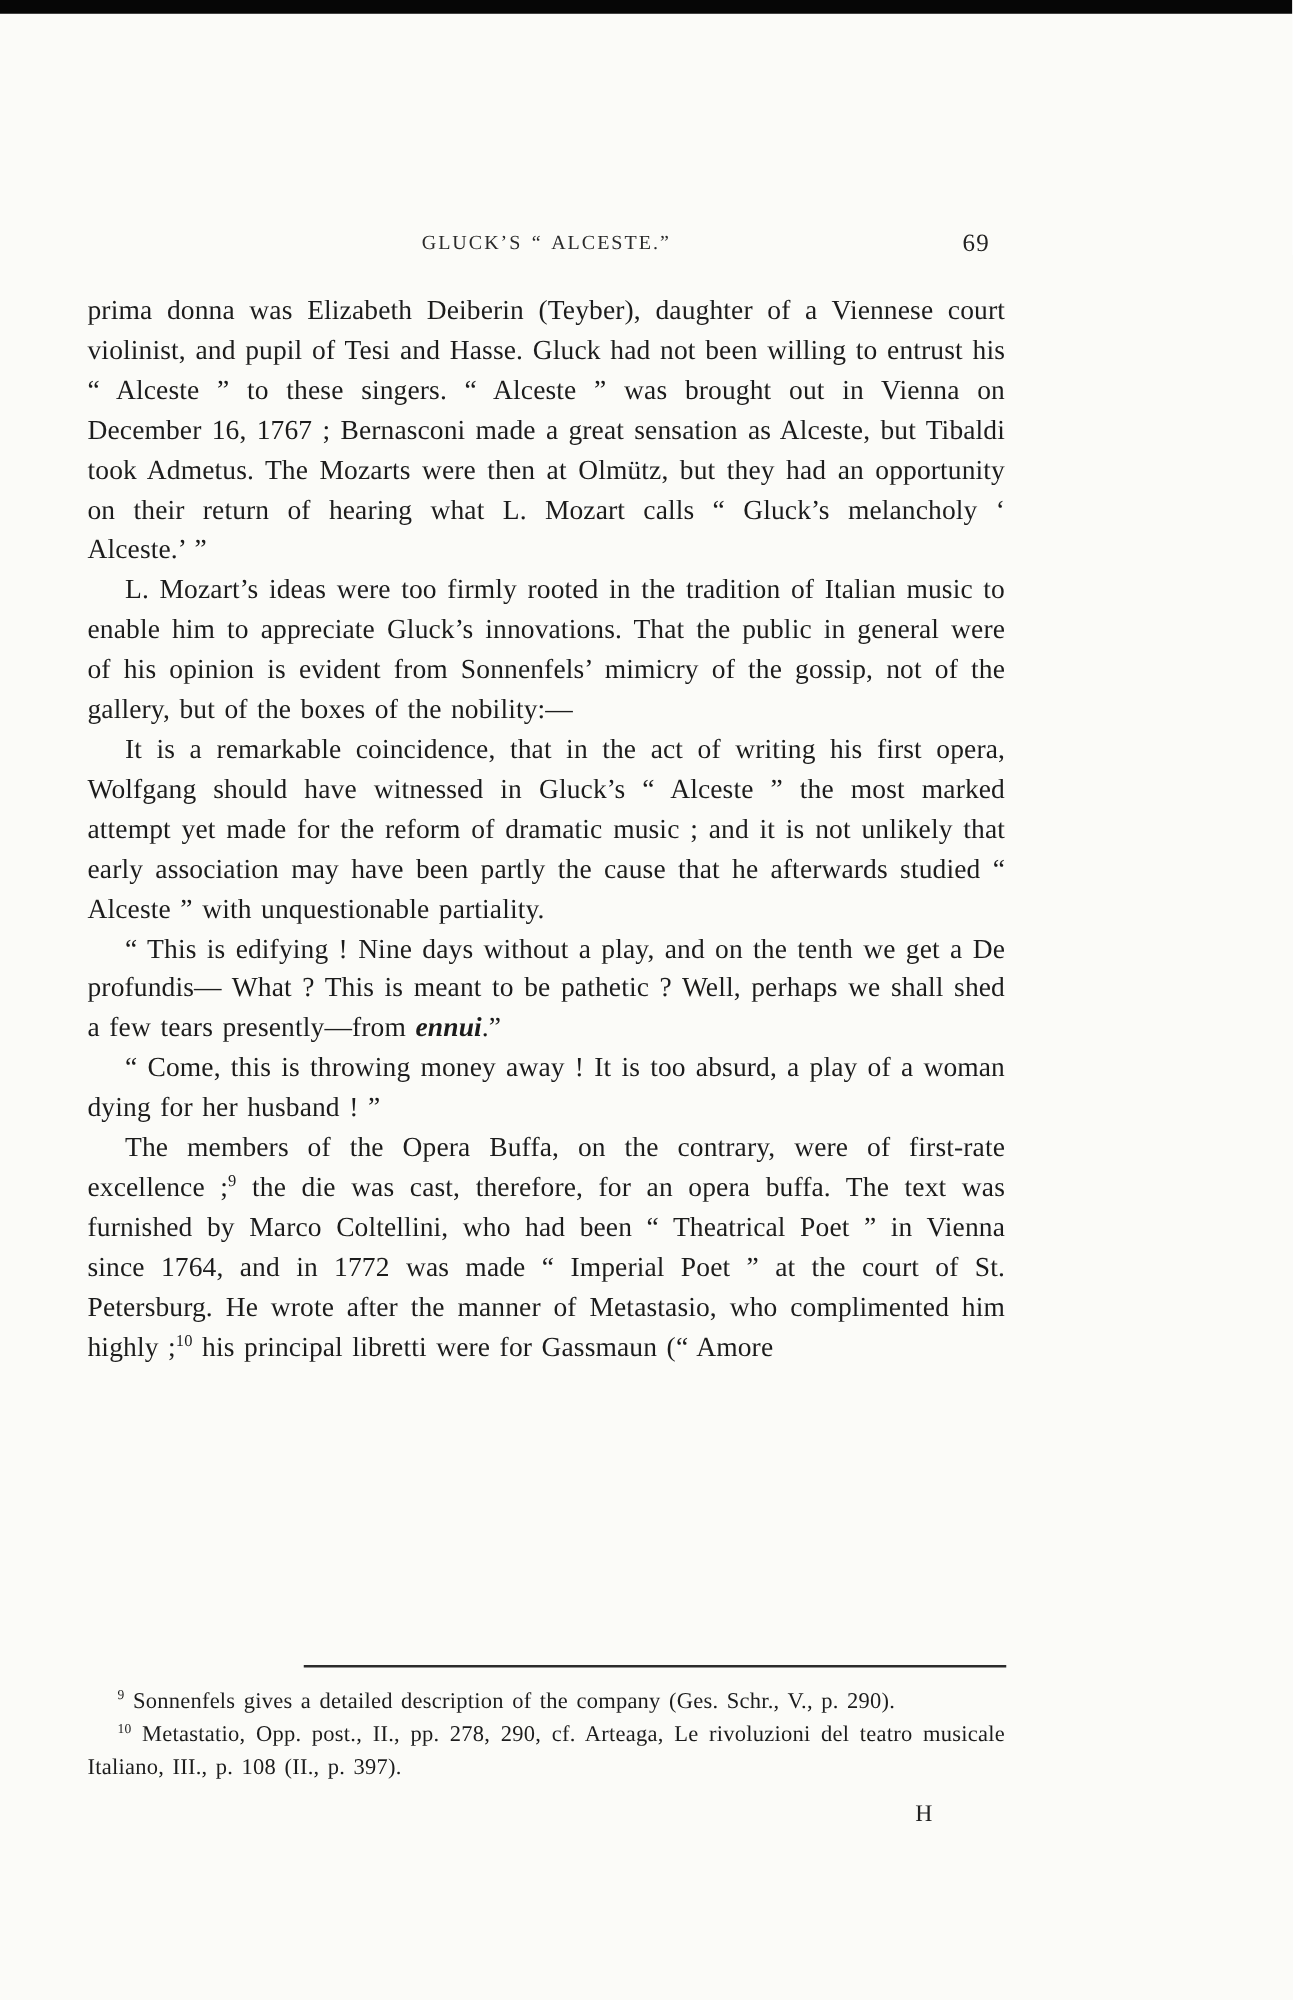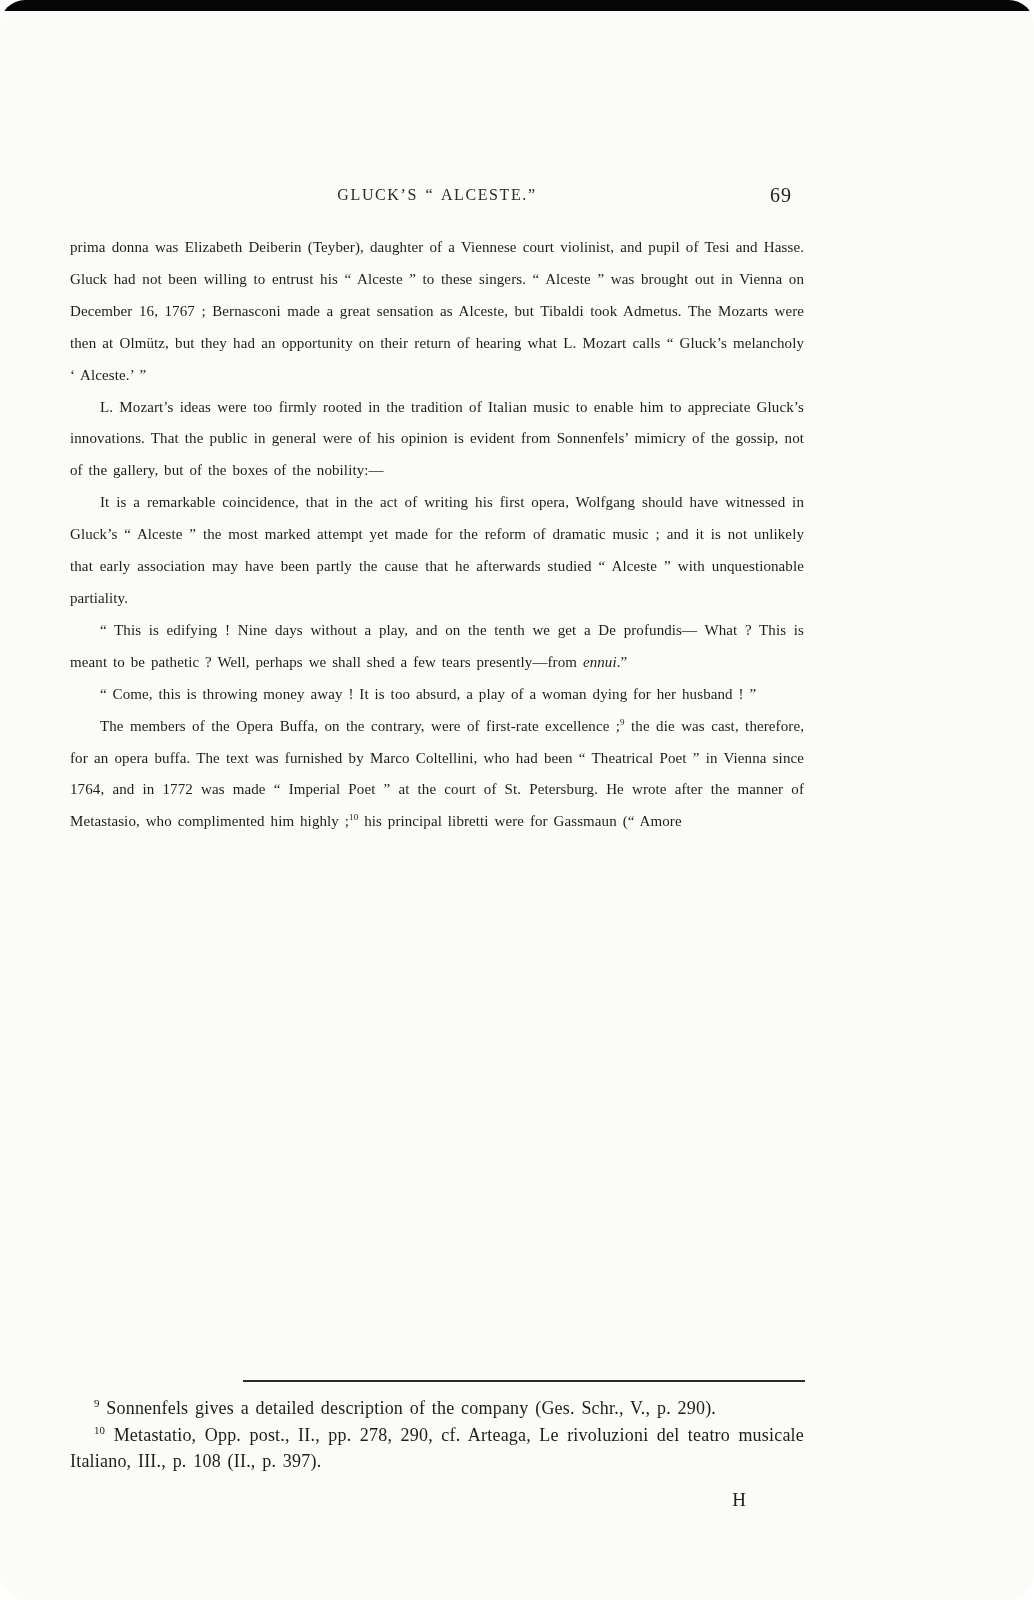--- a/index.html
+++ b/index.html
@@ -9,21 +9,20 @@
     height: 1600px;
     font-family: "Liberation Serif", "DejaVu Serif", serif;
   }
   .scan {
     position: relative;
     width: 1034px;
     height: 1600px;
     background: #fbfbf8;
     color: #1c1c1c;
     overflow: hidden;
-    border-radius: 25px;
   }
   .top-edge {
     position: absolute;
     top: 0; left: 0;
     width: 100%;
     height: 11px;
     background: #060606;
   }
   .page-column {
     position: absolute;
@@ -47,40 +46,39 @@
     position: absolute;
     right: 12px;
     top: -2px;
     font-size: 20px;
     letter-spacing: 1px;
     color: #222;
     text-align: center;
   }
   .body-text {
     margin-top: 20px;
-    font-size: 15px;
+    font-size: 22px;
     line-height: 31.9px;
     letter-spacing: 0.1px;
     word-spacing: 2px;
     text-align: justify;
   }
   .para { text-align: justify; }
   .para.indent { text-indent: 30px; }
-  .italic { font-style: italic; }
+  .italic { font-style: italic; font-weight: bold; }
   sup {
     font-size: 0.6em;
     vertical-align: super;
     line-height: 0;
   }
   .footnote-block {
     position: absolute;
     top: 1332px;
     left: 70px;
     width: 734px;
-    margin-top: 48px;
   }
   .footnote-rule {
     margin-left: 173px;
     width: 562px;
     border-top: 2px solid #2b2b2b;
   }
   .footnotes {
     margin-top: 13px;
     font-size: 18px;
     line-height: 26.5px;

